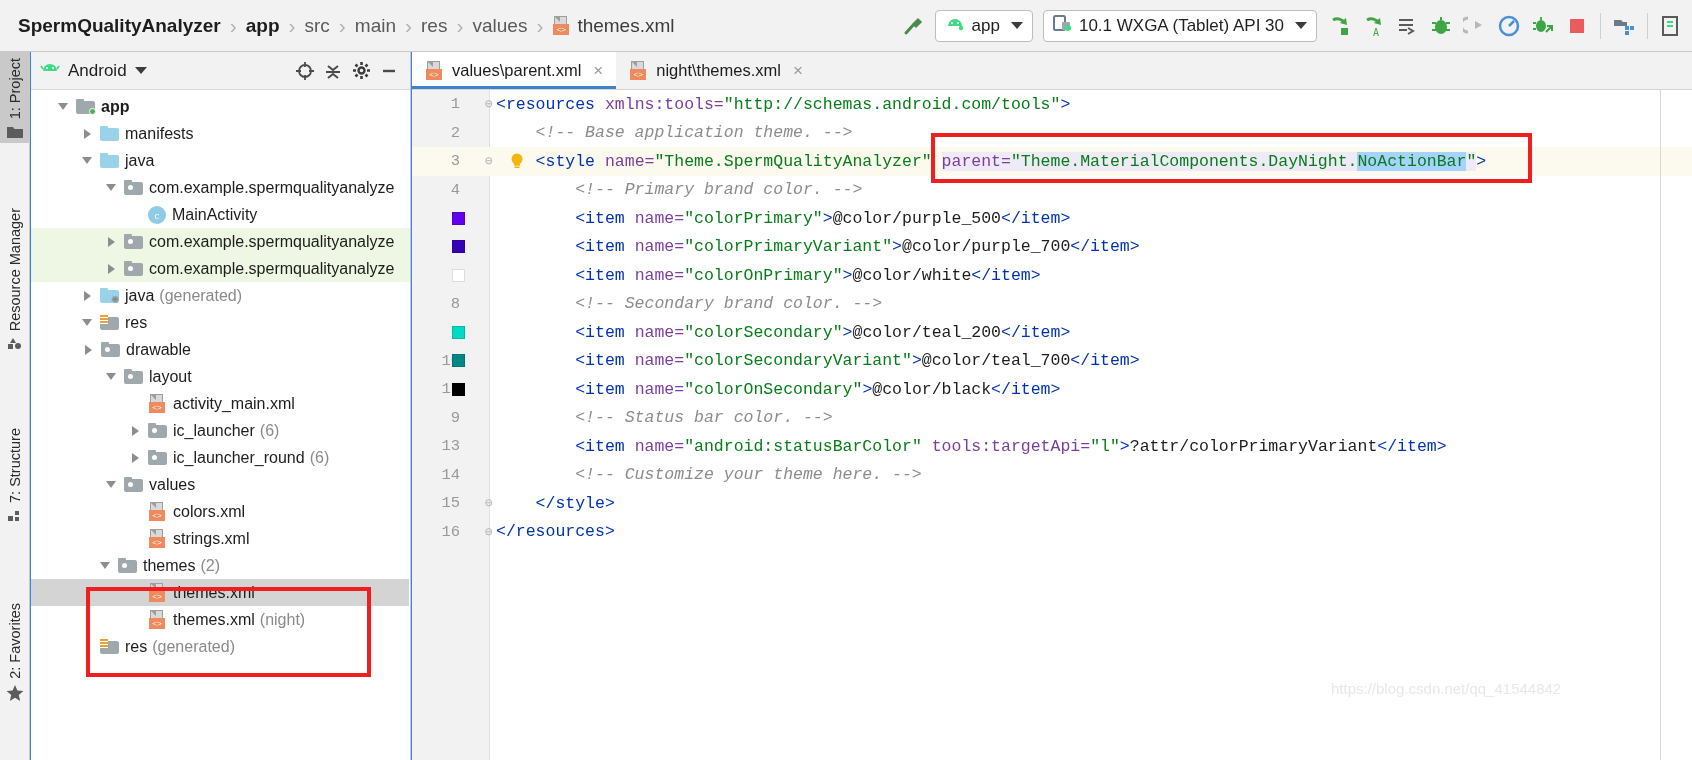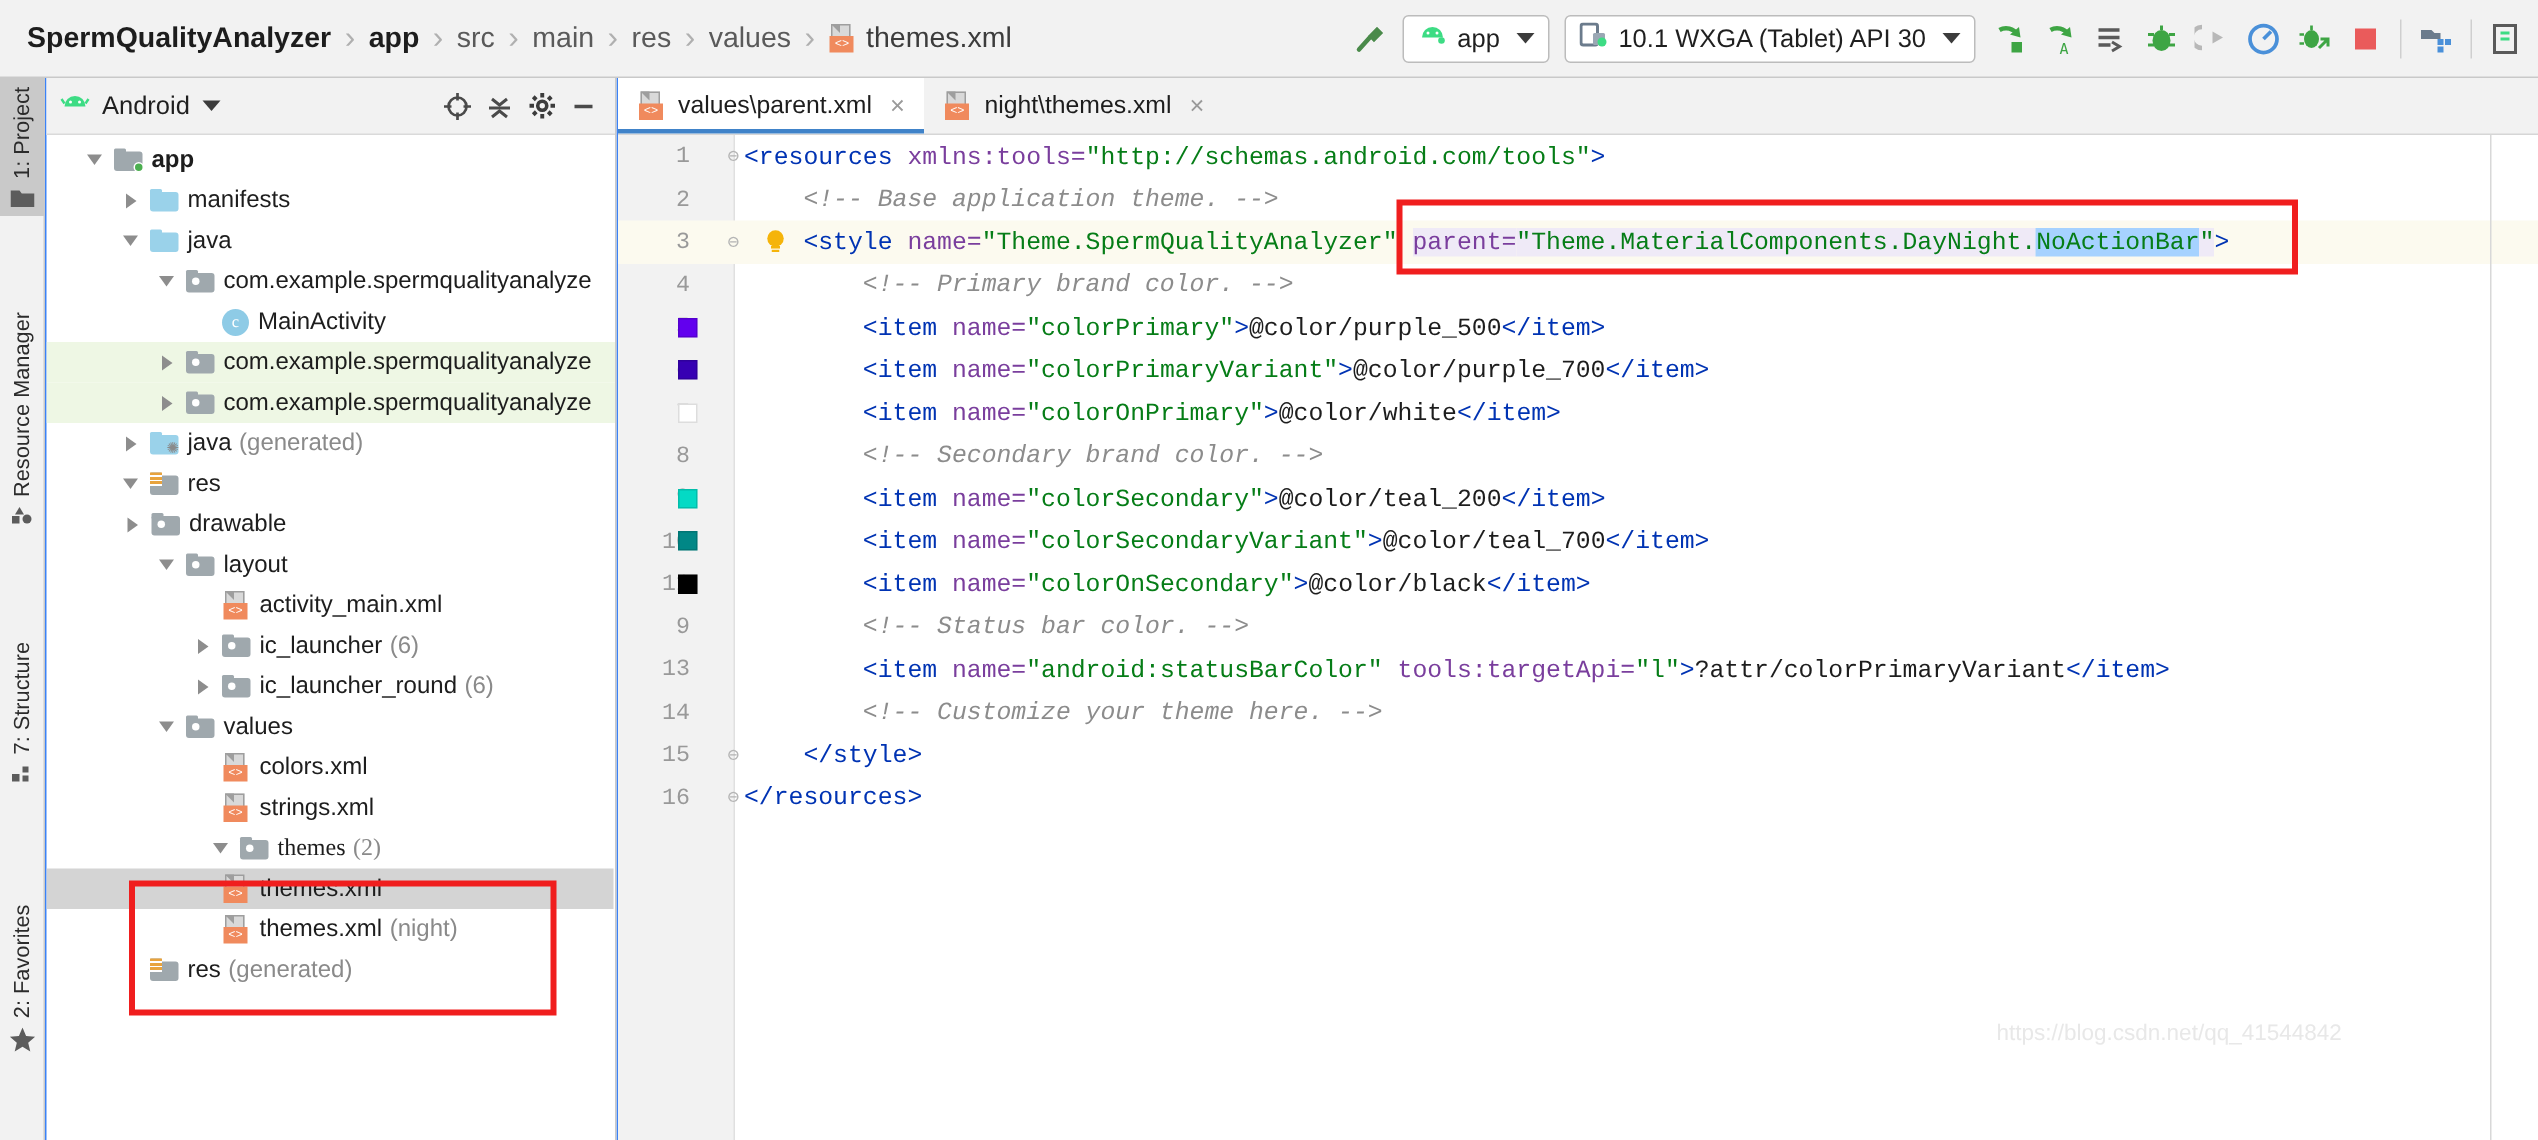--- a/index.html
+++ b/index.html
@@ -528,21 +528,21 @@
           <span class="tw"></span>
           <span style="margin-left: 5px; display: flex; align-items: center;">
             <span class="xmlicon">
               <span class="pg"></span>
               <span class="fold"></span>
               <span class="tag">&lt;&gt;</span>
             </span>
           </span>
           <span class="nm">strings.xml</span>
         </div>
-        <div class="node" style="padding-left: 108px; font-family: Liberation Serif, serif;">
+        <div class="node" style="padding-left: 66px;">
           <span class="tw">
             <span class="tri-d"></span>
           </span>
           <span style="margin-left: 5px; display: flex; align-items: center;">
             <span class="fldr">
               <span class="tb2"></span>
               <span class="bk"></span>
               <span class="dot"></span>
             </span>
           </span>

